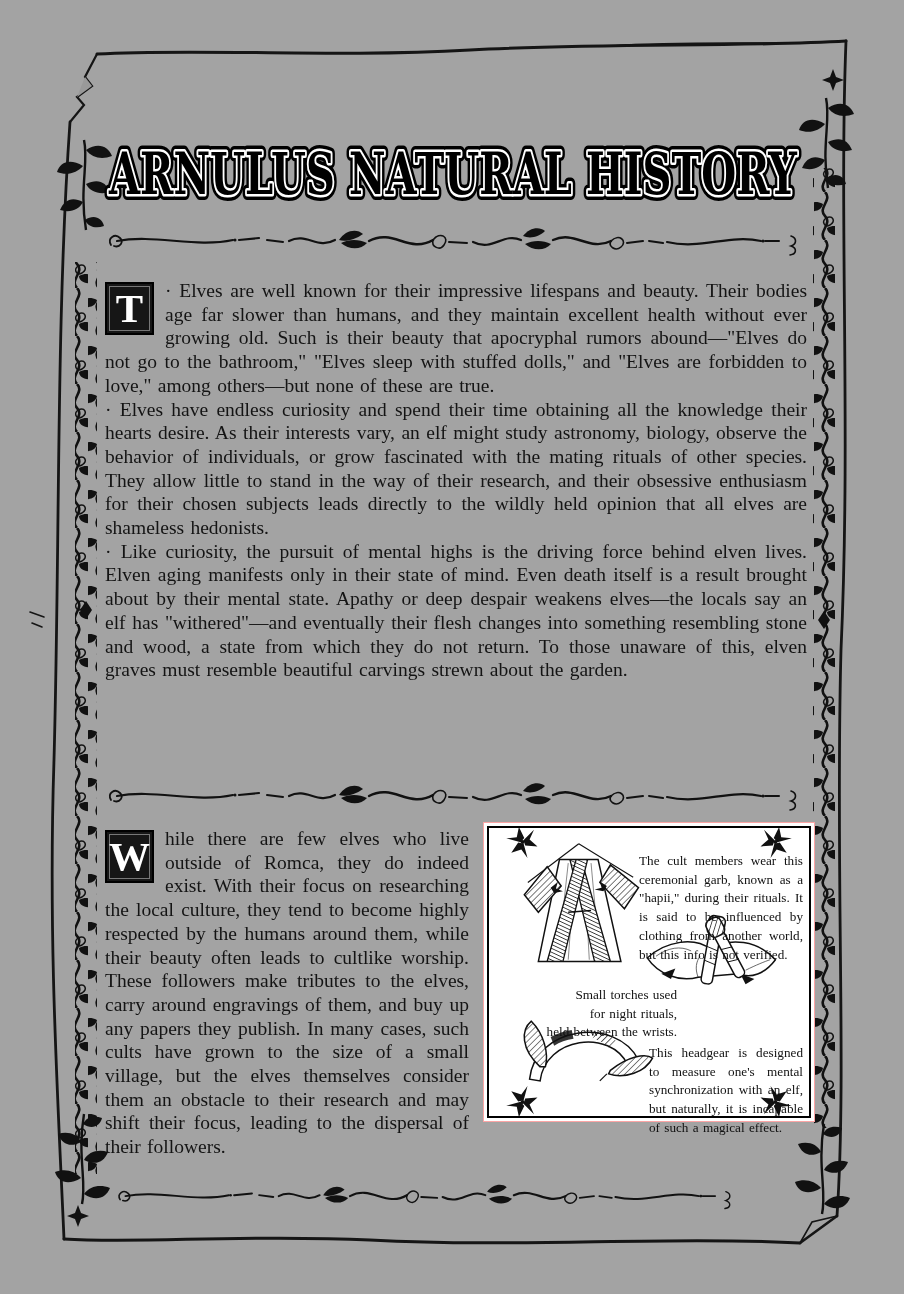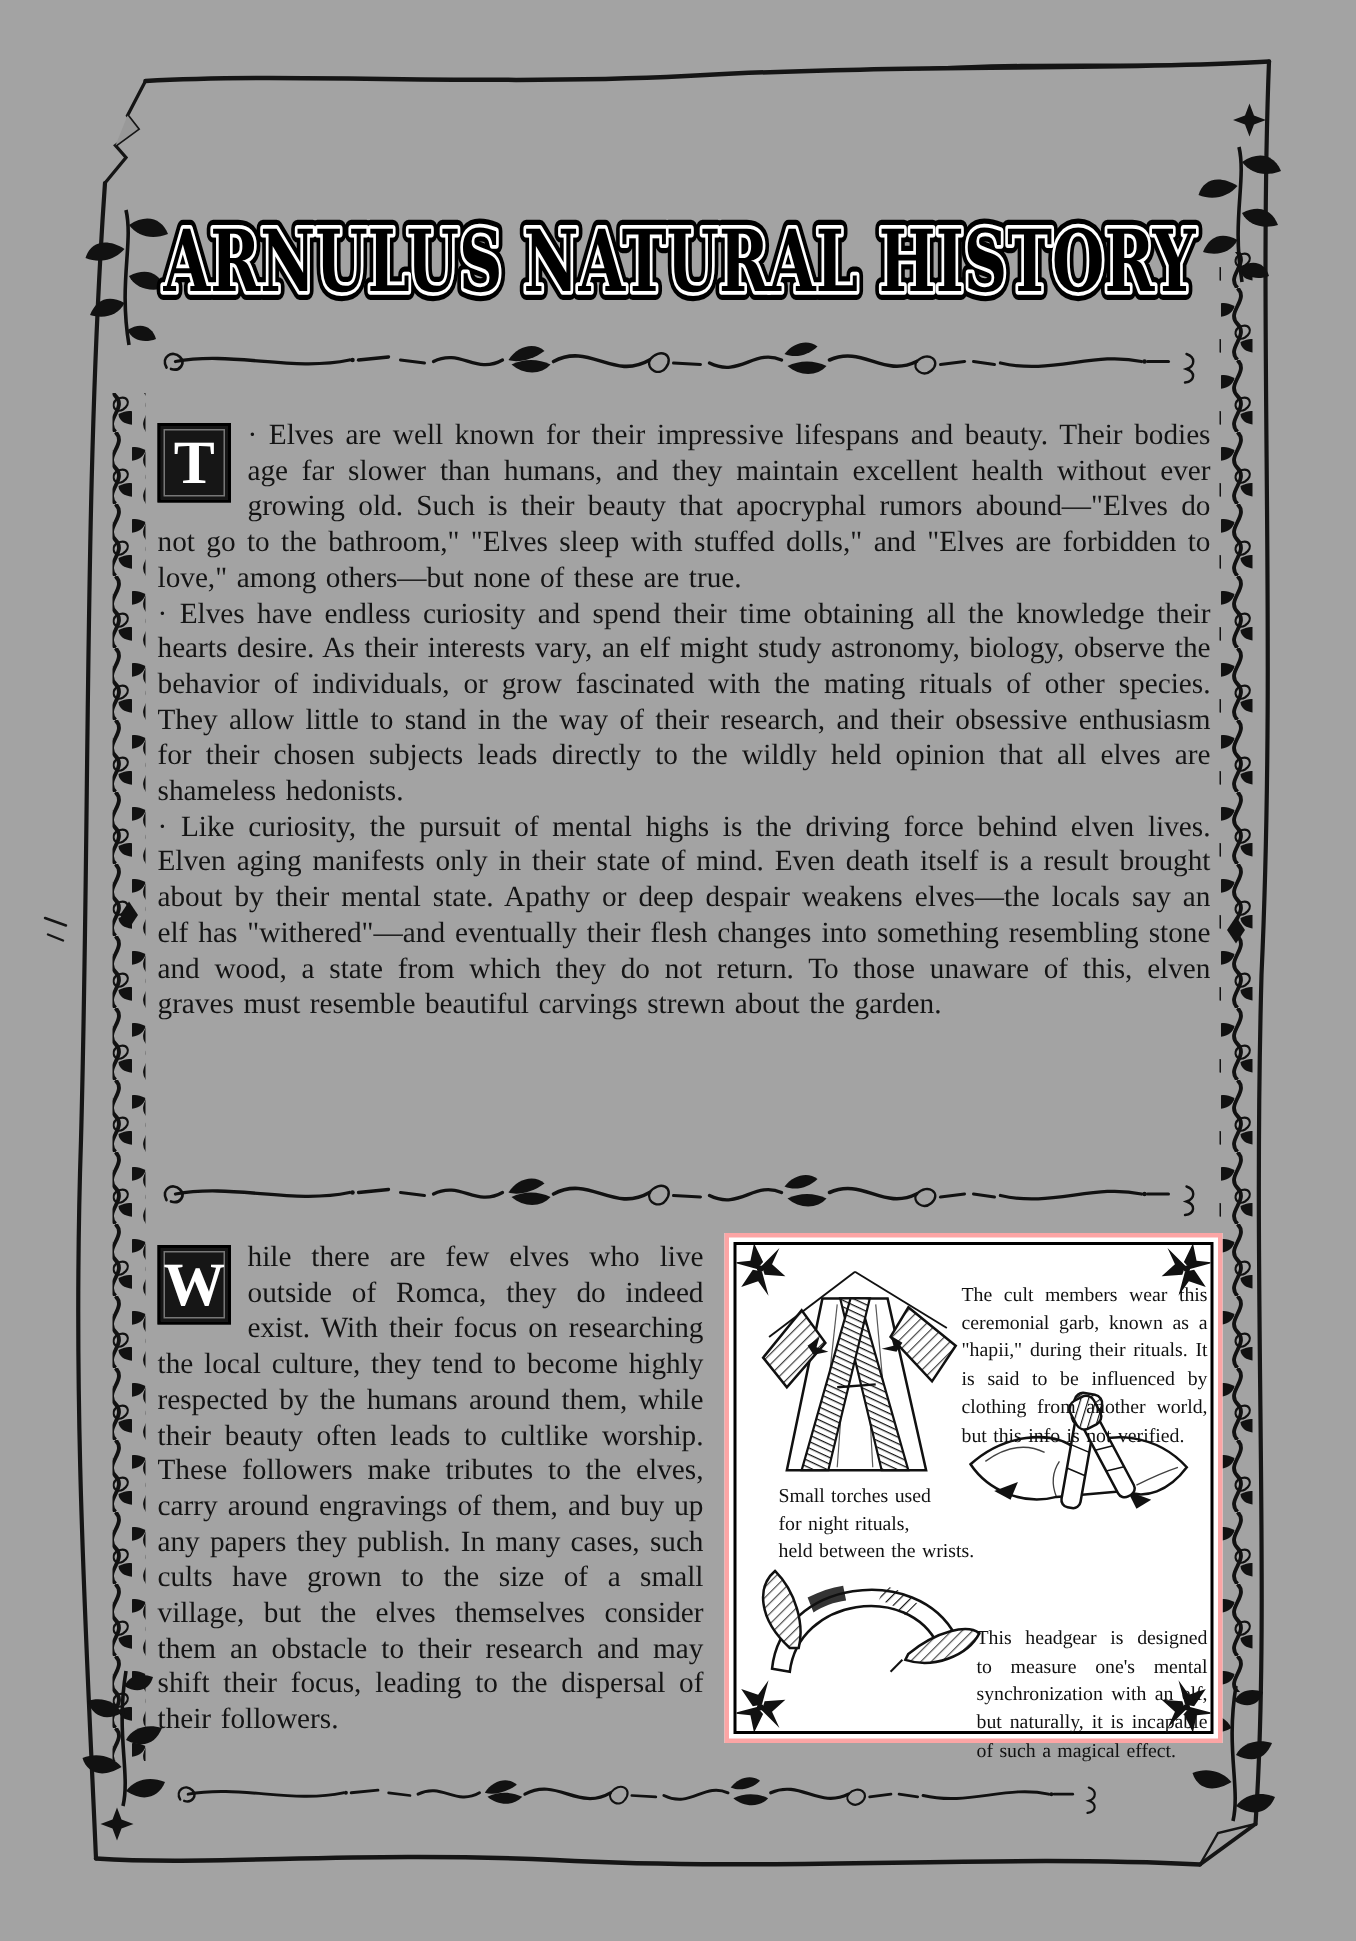--- a/index.html
+++ b/index.html
@@ -29,35 +29,35 @@
   .sec1 p{margin:0;}
   .sec2-text{position:absolute;left:105px;top:827px;width:364px;}
   .dropcap{
     float:left;width:45px;height:49px;margin:3px 11px 2px 0;
     background:#161616;border:2px solid #000;
     box-shadow:inset 0 0 0 2px #161616, inset 0 0 0 3px #777;
     color:#fff;font-family:"Liberation Serif",serif;font-size:41px;font-weight:bold;
     display:flex;align-items:center;justify-content:center;line-height:1;
   }
   .figbox{
-    position:absolute;left:483px;top:822px;width:332px;height:340px;
-    border:3px solid #fca5a5;background:#fff;padding:3px;box-sizing:border-box;
+    position:absolute;left:483px;top:822px;width:332px;height:300px;
+    border:1px solid #fca5a5;background:#fff;padding:3px;box-sizing:border-box;
   }
   .figbox-inner{
     position:relative;width:100%;height:100%;border:2px solid #000;box-sizing:border-box;
     background:#fff;
   }
   .figart{position:absolute;left:0;top:0;width:100%;height:100%;}
   .cap{
     position:absolute;font-size:13.2px;line-height:1.42;color:#111;
     text-align:justify;word-spacing:1px;
   }
   .cap-garb{left:150px;top:24px;width:164px;}
-  .cap-torch{left:28px;top:158px;width:160px;text-align:left;white-space:pre-line;}
-  .cap-head{left:160px;top:216px;width:154px;margin-top:37px;}
+  .cap-torch{left:28px;top:158px;width:160px;text-align:right;white-space:pre-line;}
+  .cap-head{left:160px;top:216px;width:154px;}
 </style>
 </head>
 <body>
 
 <div class="page">
 
   <svg width="0" height="0" style="position:absolute">
     <defs>
       <pattern id="h1" width="5" height="5" patternUnits="userSpaceOnUse" patternTransform="rotate(45)">
         <line x1="0" y1="0" x2="0" y2="5" stroke="#111" stroke-width="1.6"></line>

